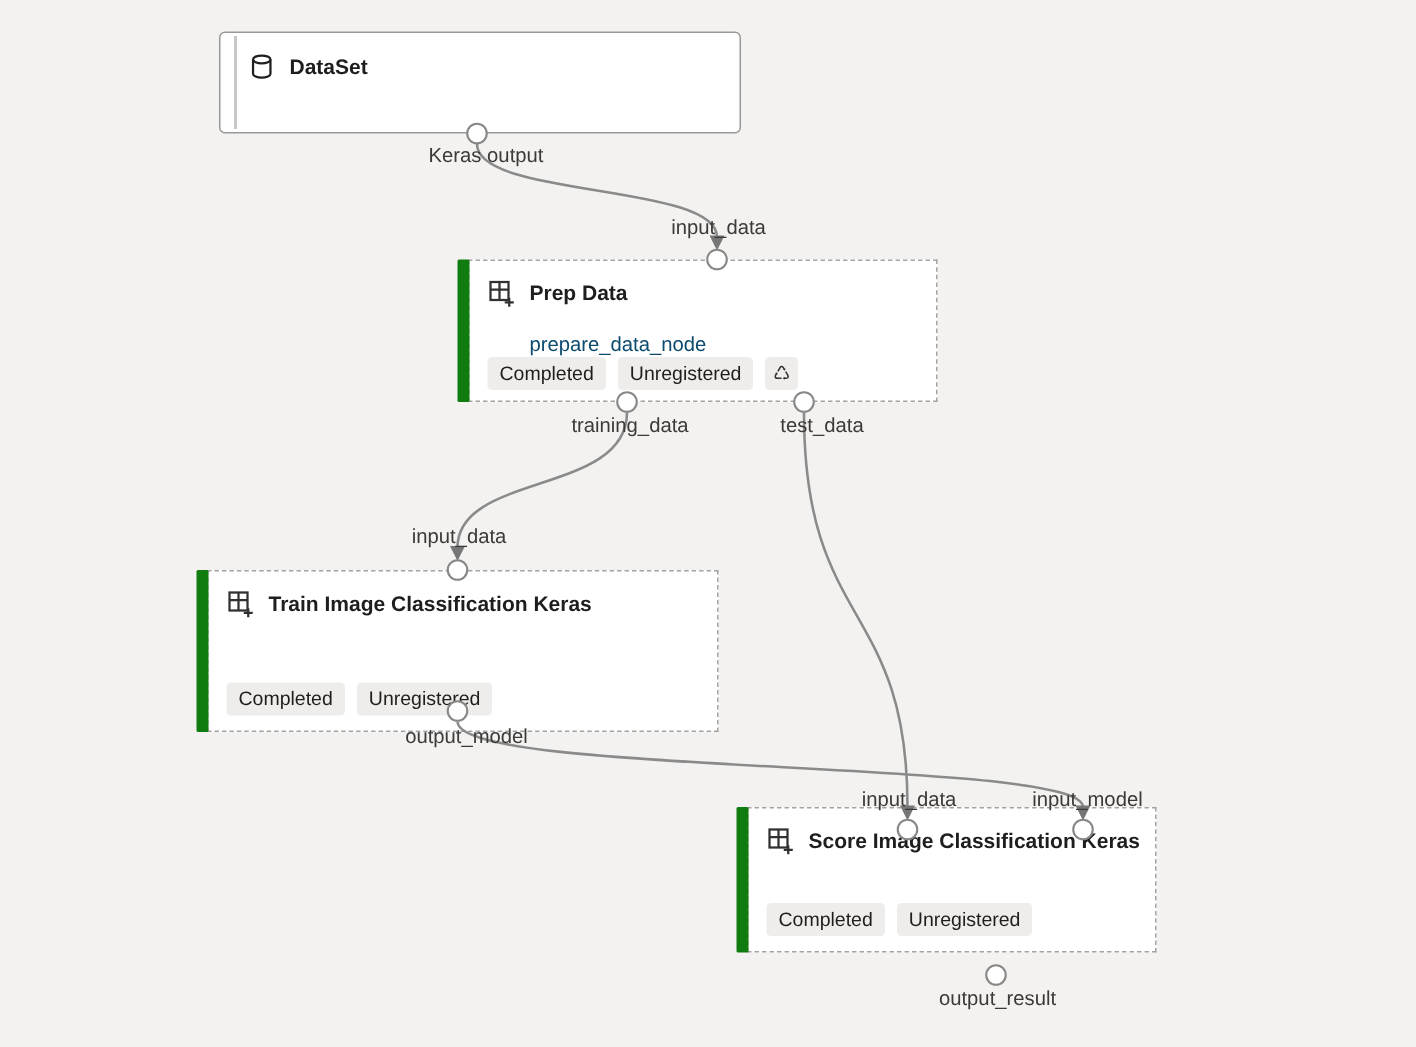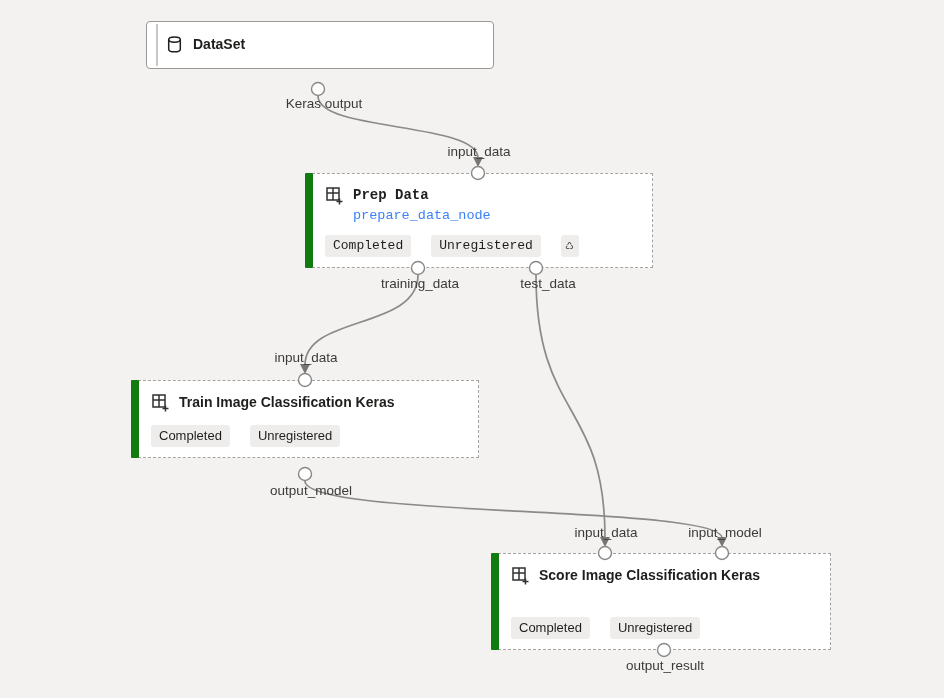--- a/index.html
+++ b/index.html
@@ -35,24 +35,24 @@
     position:absolute;left:10px;top:3px;bottom:3px;width:2px;
     background:#c9c7c5;z-index:2;
   }
   .title-row{display:flex;align-items:flex-start;gap:9px;}
   .node-icon{width:19px;height:19px;flex:0 0 auto;margin-top:0px;}
   .title{
     font-size:14px;font-weight:700;color:#1f1e1d;line-height:19px;
     white-space:nowrap;
   }
   .subtitle{
-    margin-left:28px;margin-top:2px;
-    font-size:13.5px;color:#3b82f6;line-height:17px;white-space:nowrap;
+    margin-left:28px;margin-top:16px;
+    font-size:13.5px;color:#0c4a6e;line-height:17px;white-space:nowrap;
   }
-  .badges{display:flex;align-items:center;gap:20px;margin-top:auto;}
+  .badges{display:flex;align-items:center;gap:8px;margin-top:auto;}
   .badge{
     background:#eeedec;border-radius:3px;
     font-size:13px;color:#1f1e1d;line-height:17px;
     padding:2px 8px 3px;white-space:nowrap;
   }
   .badge.icon-badge{padding:2px 5px 3px;font-size:13px;color:#323130;}
   
   svg.edge-layer{
     position:absolute;left:0;top:0;z-index:5;pointer-events:none;
   }
@@ -61,34 +61,34 @@
     position:absolute;z-index:6;
     transform:translateX(-50%);
     font-size:13.5px;color:#3b3a39;line-height:17px;white-space:nowrap;
   }
 </style>
 </head>
 <body>
 
 <div class="canvas">
 
-  <div class="node solid" style="left:146px;top:21px;width:348px;height:48px;">
+  <div class="node solid" style="left:146px;top:21px;width:348px;height:68px;">
     <div class="inner-line"></div>
     <div class="body">
       <div class="title-row">
         <svg class="node-icon" viewBox="0 0 19 19">
           <ellipse cx="9.5" cy="4.6" rx="5.8" ry="2.6" fill="none" stroke="#201f1e" stroke-width="1.5"></ellipse>
           <path d="M3.7 4.6 v9.6 c0 1.5 2.6 2.6 5.8 2.6 s5.8 -1.1 5.8 -2.6 v-9.6" fill="none" stroke="#201f1e" stroke-width="1.5"></path>
         </svg>
         <div class="title">DataSet</div>
       </div>
     </div>
   </div>
 
-  <div class="node" style="left:305px;top:173px;width:348px;height:95px;font-family:Liberation Mono, monospace;">
+  <div class="node" style="left:305px;top:173px;width:320px;height:95px;">
     <div class="bar"></div>
     <div class="body">
       <div class="title-row">
         <svg class="node-icon" viewBox="0 0 19 19">
           <rect x="2" y="2" width="12" height="12" fill="none" stroke="#323130" stroke-width="1.5"></rect>
           <line x1="2" y1="7" x2="14" y2="7" stroke="#323130" stroke-width="1.5"></line>
           <line x1="8" y1="2" x2="8" y2="14" stroke="#323130" stroke-width="1.5"></line>
           <line x1="11.5" y1="15.5" x2="17.5" y2="15.5" stroke="#323130" stroke-width="1.5"></line>
           <line x1="14.5" y1="12.5" x2="14.5" y2="18.5" stroke="#323130" stroke-width="1.5"></line>
         </svg>
@@ -96,41 +96,41 @@
       </div>
       <div class="subtitle">prepare_data_node</div>
       <div class="badges">
         <span class="badge">Completed</span>
         <span class="badge">Unregistered</span>
         <span class="badge icon-badge">♺</span>
       </div>
     </div>
   </div>
 
-  <div class="node" style="left:131px;top:380px;width:348px;height:78px;">
+  <div class="node" style="left:131px;top:380px;width:348px;height:108px;">
     <div class="bar"></div>
     <div class="body">
       <div class="title-row">
         <svg class="node-icon" viewBox="0 0 19 19">
           <rect x="2" y="2" width="12" height="12" fill="none" stroke="#323130" stroke-width="1.5"></rect>
           <line x1="2" y1="7" x2="14" y2="7" stroke="#323130" stroke-width="1.5"></line>
           <line x1="8" y1="2" x2="8" y2="14" stroke="#323130" stroke-width="1.5"></line>
           <line x1="11.5" y1="15.5" x2="17.5" y2="15.5" stroke="#323130" stroke-width="1.5"></line>
           <line x1="14.5" y1="12.5" x2="14.5" y2="18.5" stroke="#323130" stroke-width="1.5"></line>
         </svg>
         <div class="title">Train Image Classification Keras</div>
       </div>
       <div class="badges">
         <span class="badge">Completed</span>
         <span class="badge">Unregistered</span>
       </div>
     </div>
   </div>
 
-  <div class="node" style="left:491px;top:553px;width:340px;height:97px;text-decoration:underline;">
+  <div class="node" style="left:491px;top:538px;width:280px;height:97px;text-decoration:underline;">
     <div class="bar"></div>
     <div class="body">
       <div class="title-row">
         <svg class="node-icon" viewBox="0 0 19 19">
           <rect x="2" y="2" width="12" height="12" fill="none" stroke="#323130" stroke-width="1.5"></rect>
           <line x1="2" y1="7" x2="14" y2="7" stroke="#323130" stroke-width="1.5"></line>
           <line x1="8" y1="2" x2="8" y2="14" stroke="#323130" stroke-width="1.5"></line>
           <line x1="11.5" y1="15.5" x2="17.5" y2="15.5" stroke="#323130" stroke-width="1.5"></line>
           <line x1="14.5" y1="12.5" x2="14.5" y2="18.5" stroke="#323130" stroke-width="1.5"></line>
         </svg>

